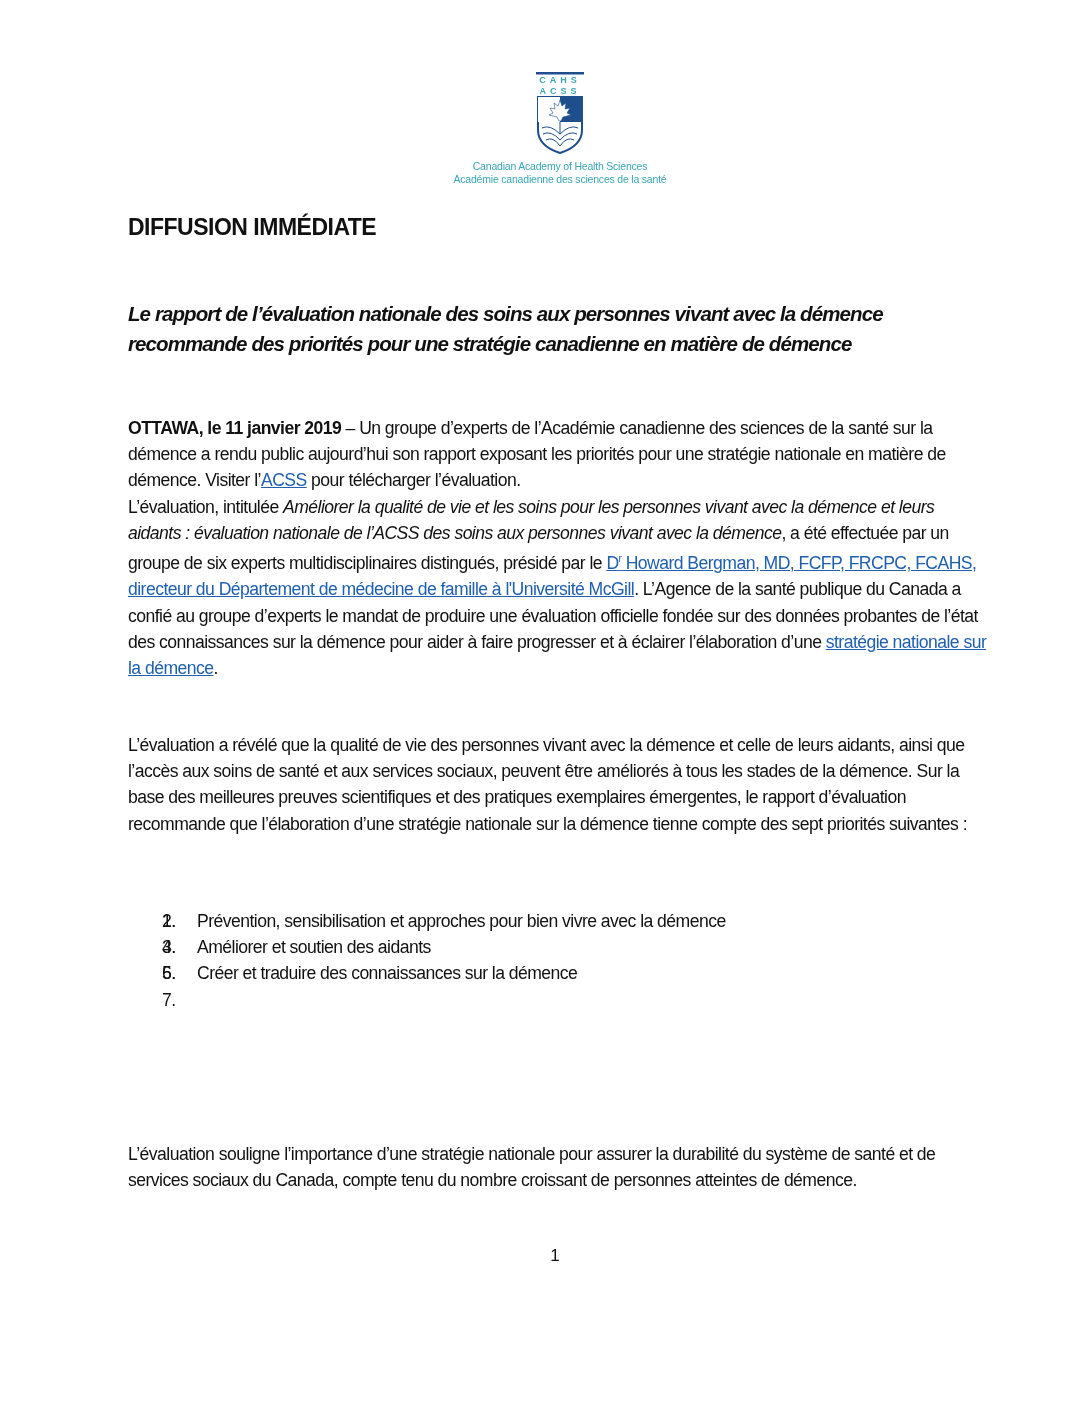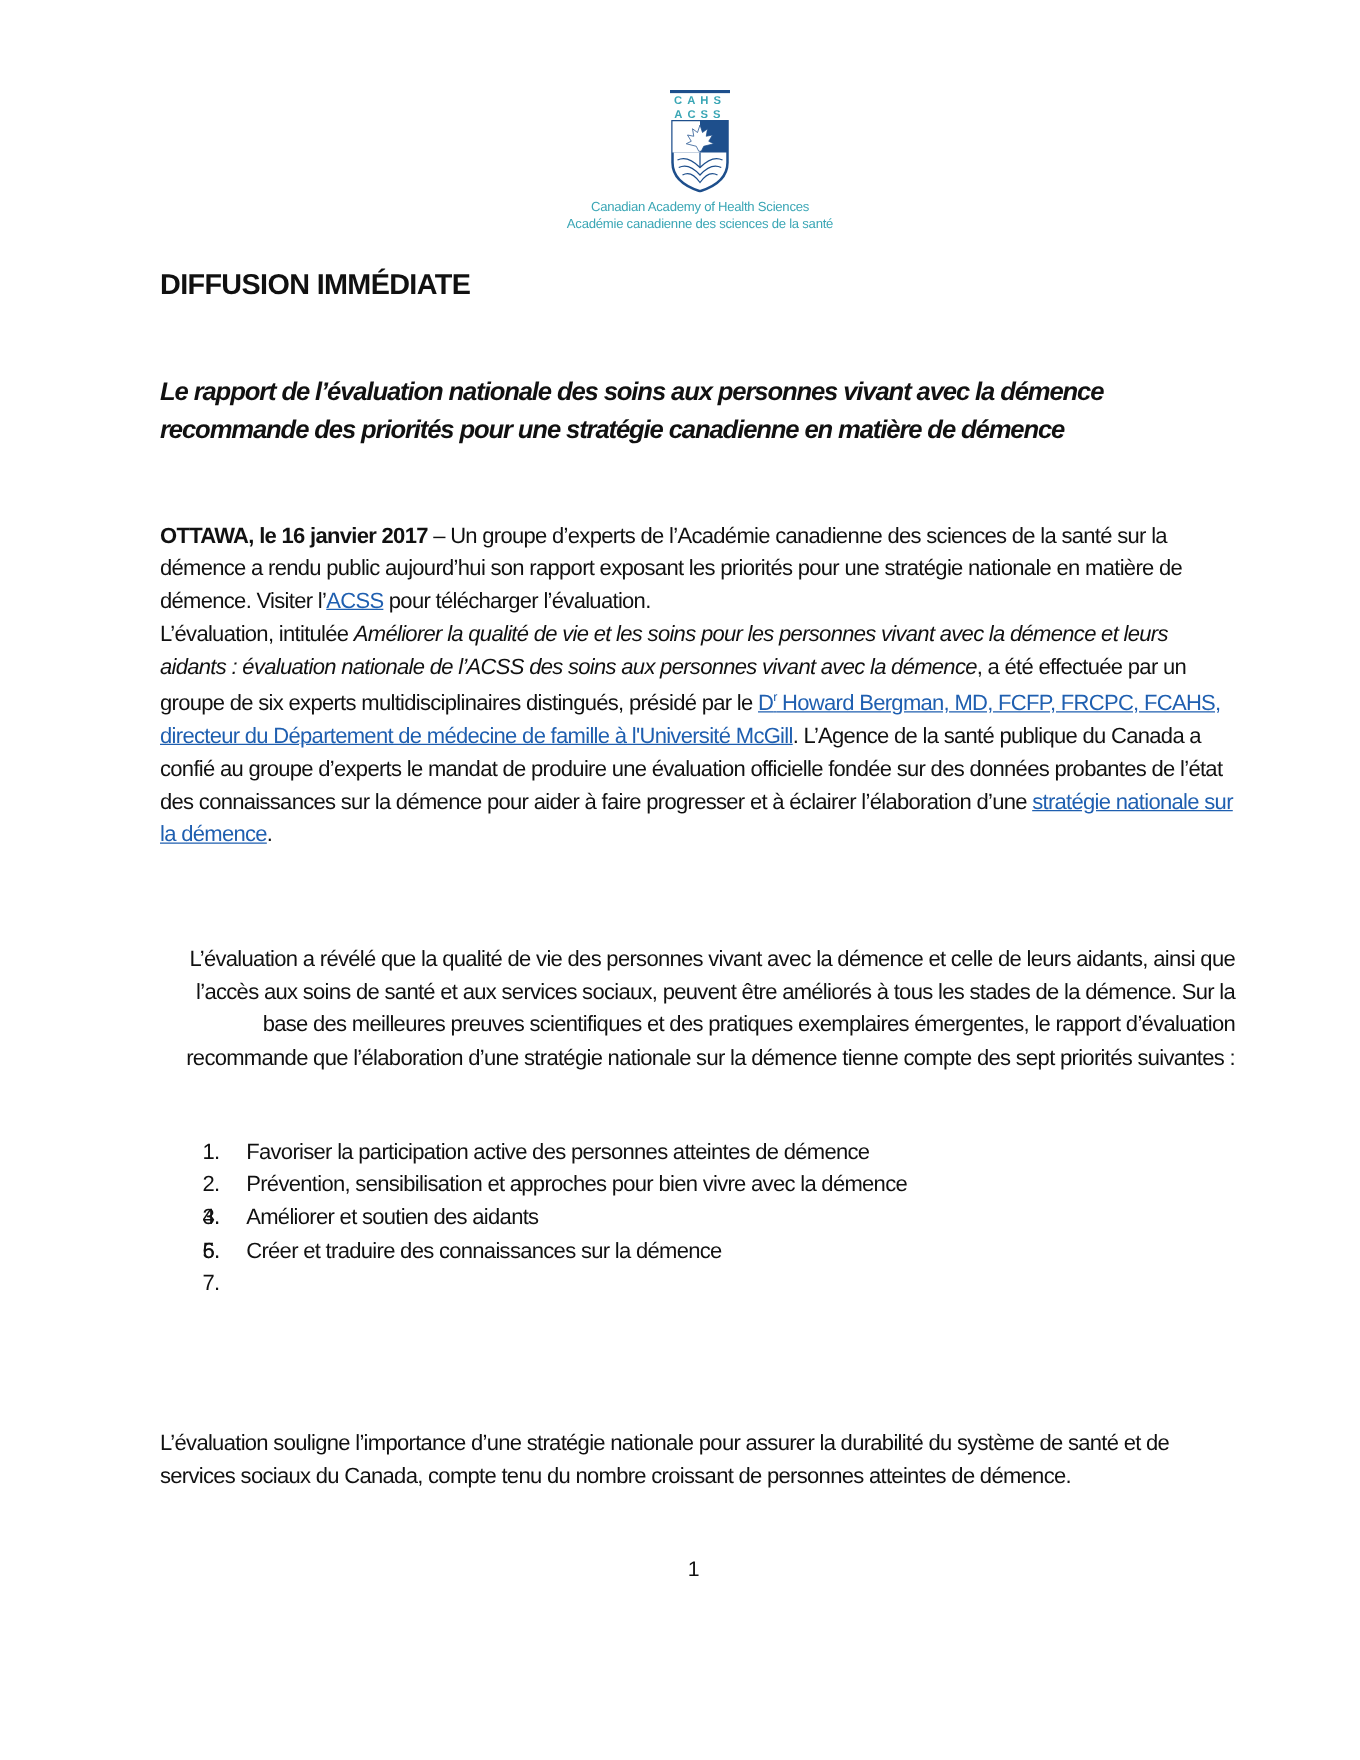--- a/index.html
+++ b/index.html
@@ -13,21 +13,21 @@
                  line-height: 13px; letter-spacing: -0.2px; white-space: nowrap; }
 
     .text { position: absolute; left: 128px; width: 860px; font-family: "Liberation Sans", sans-serif;
             font-size: 17.6px; line-height: 26.2px; color: #111; letter-spacing: -0.55px;
             transform-origin: left top; }
     .h-release { top: 214px; font-size: 23px; font-weight: bold; letter-spacing: -0.5px; }
     .h-title { top: 299px; font-size: 20.5px; font-weight: bold; font-style: italic; line-height: 30px;
                letter-spacing: -0.9px; width: 860px; }
     .p1 { top: 415px; }
     .p2 { top: 494px; }
-    .p3 { top: 754px; text-align: right; }
+    .p3 { top: 732px; }
     .p4 { top: 1141px; }
     a, .link { color: #1f5fb0; text-decoration: underline; }
     b { font-weight: bold; }
     i { font-style: italic; }
 
     .list { position: absolute; left: 162px; top: 908px; width: 820px; margin: 0; padding: 0; list-style: none;
             font-family: "Liberation Sans", sans-serif; font-size: 17.6px; line-height: 26.2px; letter-spacing: -0.55px; }
     .list li { position: relative; padding-left: 35px; }
     .list .num { position: absolute; left: 0; top: 0; }
 
@@ -53,31 +53,31 @@
     </svg>
     <div class="logo-line" style="margin-top:6px;">Canadian Academy of Health Sciences</div>
     <div class="logo-line">Académie canadienne des sciences de la santé</div>
   </div>
 
   <div class="text h-title">Le rapport de l’évaluation nationale des soins aux personnes vivant avec la démence recommande des priorités pour une stratégie canadienne en matière de démence</div>
 
   <div class="text h-release">DIFFUSION IMMÉDIATE</div>
 
   <div class="text p1">
-    <b>OTTAWA, le 16 janvier 2017</b><span> – Un groupe d’experts de l’Académie canadienne des sciences de la santé sur la démence a rendu public aujourd’hui son rapport exposant les priorités pour une stratégie nationale en matière de démence. Visiter l’</span><a class="link">ACSS</a><span> pour télécharger l’évaluation.</span>
+    <b>OTTAWA, le 11 janvier 2019</b><span> – Un groupe d’experts de l’Académie canadienne des sciences de la santé sur la démence a rendu public aujourd’hui son rapport exposant les priorités pour une stratégie nationale en matière de démence. Visiter l’</span><a class="link">ACSS</a><span> pour télécharger l’évaluation.</span>
   </div>
 
   <div class="text p2">
     <span>L’évaluation, intitulée </span><i>Améliorer la qualité de vie et les soins pour les personnes vivant avec la démence et leurs aidants : évaluation nationale de l’ACSS des soins aux personnes vivant avec la démence</i><span>, a été effectuée par un groupe de six experts multidisciplinaires distingués, présidé par le </span><a class="link"><span>D</span><sup style="font-size:10px;">r</sup><span> Howard Bergman, MD, FCFP, FRCPC, FCAHS, directeur du Département de médecine de famille à l'Université McGill</span></a><span>. L’Agence de la santé publique du Canada a confié au groupe d’experts le mandat de produire une évaluation officielle fondée sur des données probantes de l’état des connaissances sur la démence pour aider à faire progresser et à éclairer l’élaboration d’une </span><a class="link">stratégie nationale sur la démence</a><span>.</span>
   </div>
 
   <div class="text p3">L’évaluation a révélé que la qualité de vie des personnes vivant avec la démence et celle de leurs aidants, ainsi que l’accès aux soins de santé et aux services sociaux, peuvent être améliorés à tous les stades de la démence. Sur la base des meilleures preuves scientifiques et des pratiques exemplaires émergentes, le rapport d’évaluation recommande que l’élaboration d’une stratégie nationale sur la démence tienne compte des sept priorités suivantes :</div>
 
   <ol class="list">
-    <li><span class="num">1.</span><span>Favoriser la participation active des personnes atteintes de démence</span></li>
+    <li><span class="num">1.</span></li>
     <li><span class="num">2.</span><span>Prévention, sensibilisation et approches pour bien vivre avec la démence</span></li>
     <li><span class="num">3.</span></li>
     <li><span class="num">4.</span><span>Améliorer et soutien des aidants</span></li>
     <li><span class="num">5.</span></li>
     <li><span class="num">6.</span><span>Créer et traduire des connaissances sur la démence</span></li>
     <li><span class="num">7.</span></li>
   </ol>
 
   <div class="text p4">L’évaluation souligne l’importance d’une stratégie nationale pour assurer la durabilité du système de santé et de services sociaux du Canada, compte tenu du nombre croissant de personnes atteintes de démence.</div>
 

